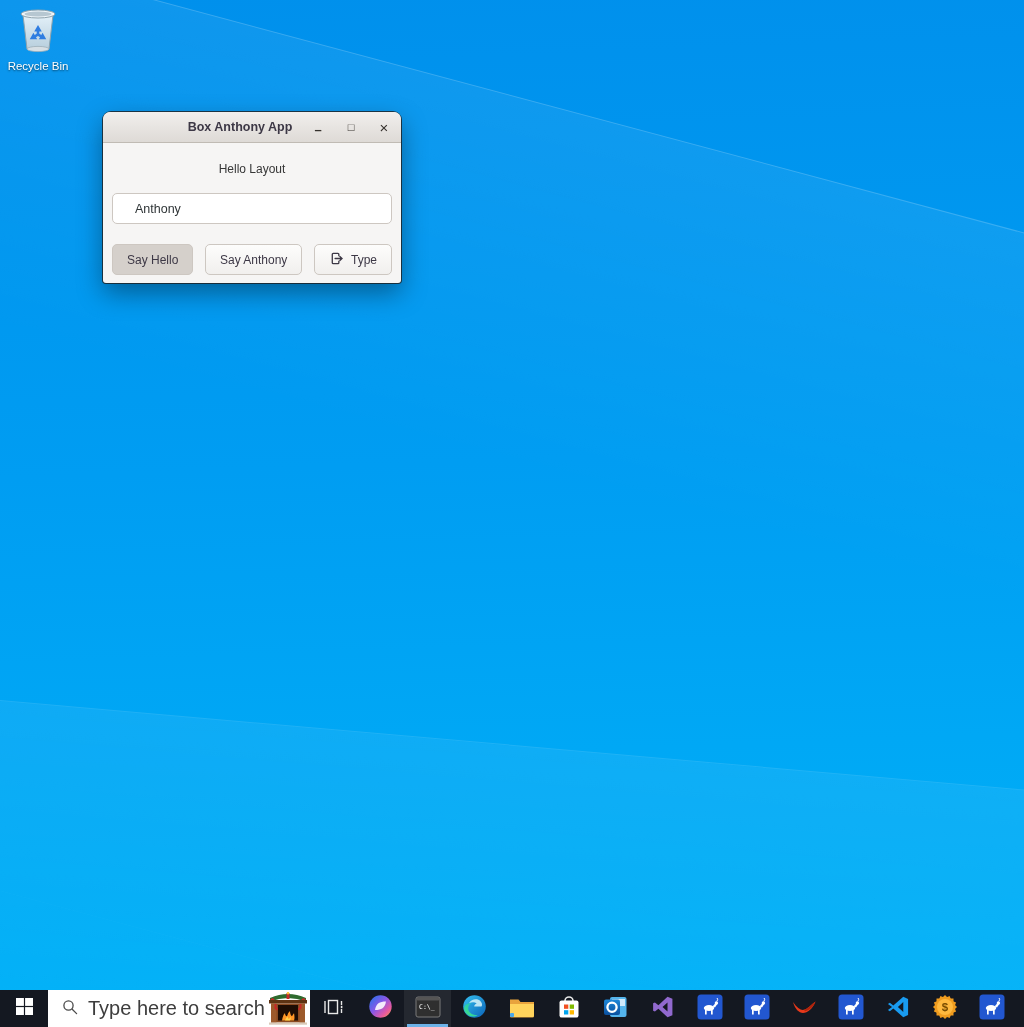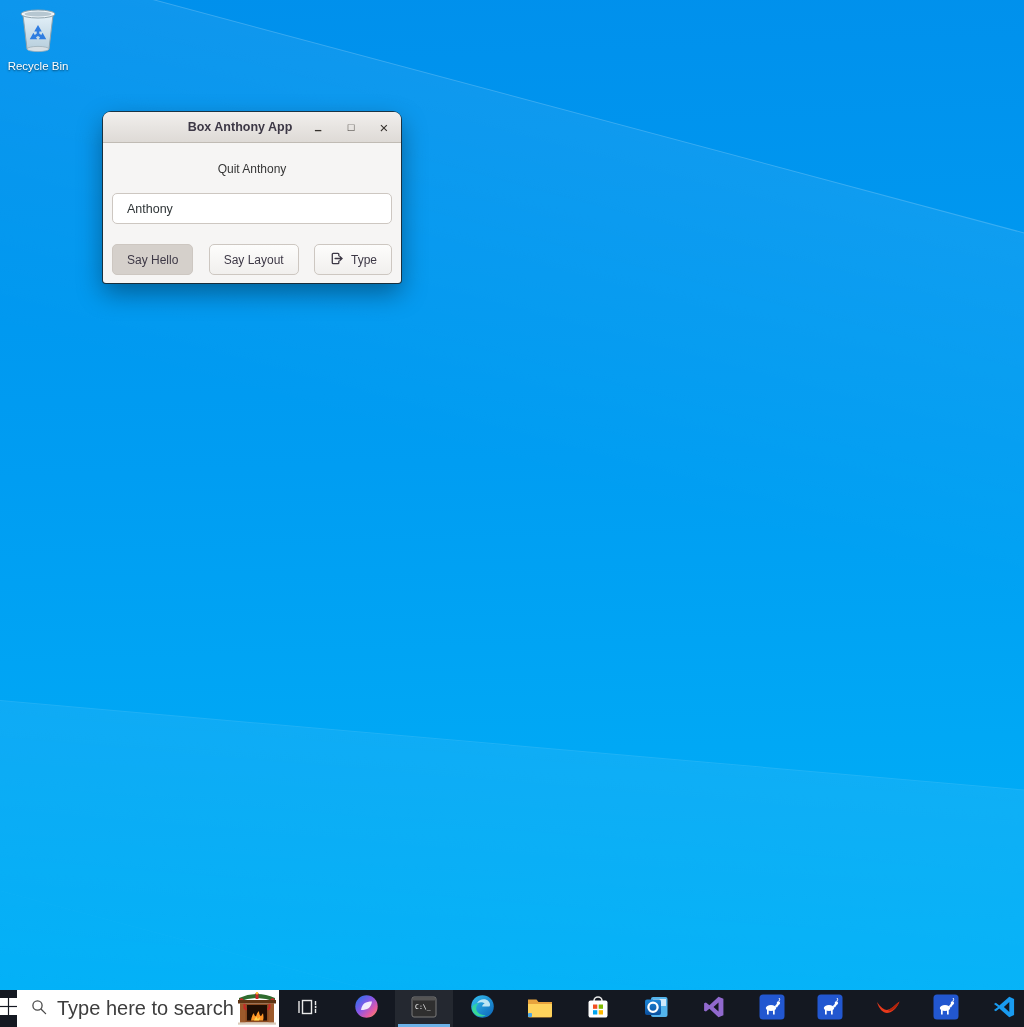--- a/index.html
+++ b/index.html
@@ -31,39 +31,39 @@
     font-weight:bold;font-size:12.5px;color:#3d3846;}
   .controls{position:absolute;right:10px;top:0;height:100%;display:flex;gap:19px;
     align-items:center;color:#35312d;}
   .ctrl{width:14px;text-align:center;cursor:default;line-height:1;}
   .ctrl.min{font-size:13px;font-weight:bold;transform:translateY(2px);}
   .ctrl.max{font-size:11px;}
   .ctrl.close{font-size:15px;}
   .win-body{flex:1;display:flex;flex-direction:column;padding:0 9px;}
   .greeting{text-align:center;font-size:12px;color:#363636;margin-top:19px;}
   .entry{margin-top:17px;height:29px;border:1px solid #cdc7c1;border-radius:5px;background:#fff;
-    font-size:12.5px;color:#2e3436;padding:0 14px;outline:none;font-family:inherit;}
+    font-size:12.5px;color:#2e3436;padding:0 22px;outline:none;font-family:inherit;}
   .btn-row{margin-top:20px;display:flex;justify-content:space-between;}
   .gtk-btn{height:31px;border:1px solid #cdc7c1;border-radius:5px;
     background:linear-gradient(#fdfdfc,#f1efed);font-size:12px;color:#3d3846;
     padding:13px 14px;display:flex;align-items:center;gap:7px;font-family:inherit;cursor:default;}
   .gtk-btn.pressed{background:#d5d0cb;}
 
   
   .taskbar{position:absolute;left:0;bottom:0;width:1024px;height:37px;background:#141821;
     display:flex;align-items:stretch;}
   .tb-start{width:48px;display:flex;align-items:center;justify-content:center;cursor:pointer;}
   .searchbox{width:262px;background:#fff;display:flex;align-items:center;cursor:text;}
   .searchbox .mag{margin-left:14px;flex:0 0 auto;}
   .search-input{border:none;outline:none;flex:1;min-width:0;font-size:20px;color:#3b3b3b;
     padding:0 0 0 10px;background:transparent;font-family:inherit;}
   .search-input::placeholder{color:#3d3d3d;opacity:1;}
   .fireplace{flex:0 0 auto;margin-right:2px;display:flex;align-items:center;}
   .tb-icons{display:flex;flex:1;}
-  .tb-item{width:58px;display:flex;align-items:center;justify-content:center;position:relative;cursor:pointer;}
+  .tb-item{width:47px;display:flex;align-items:center;justify-content:center;position:relative;cursor:pointer;}
   .tb-item.active{background:rgba(255,255,255,.07);}
   .tb-item.active::after{content:"";position:absolute;left:3px;right:3px;bottom:0;height:3px;background:#6cb2e8;}
 </style>
 </head>
 <body>
 
 <div class="desktop">
   <div class="ray ray1"></div>
   <div class="ray ray2"></div>
 
@@ -93,28 +93,28 @@
   <div class="app-window">
     <div class="titlebar">
       <span class="title">Box Anthony App</span>
       <span class="controls">
         <span class="ctrl min">–</span>
         <span class="ctrl max">□</span>
         <span class="ctrl close">×</span>
       </span>
     </div>
     <div class="win-body">
-      <div class="greeting">Quit Anthony</div>
+      <div class="greeting">Hello Layout</div>
       <input class="entry" type="text" value="Anthony" style="">
       <div class="btn-row">
         <button class="gtk-btn pressed">
           <span>Say Hello</span>
         </button>
         <button class="gtk-btn">
-          <span>Say Layout</span>
+          <span>Say Anthony</span>
         </button>
         <button class="gtk-btn">
           <span>
             <svg width="15" height="15" viewBox="0 0 16 16" fill="none" stroke="#3d3846" stroke-width="1.4">
               <path d="M10.5 5.5 V3.6 a1 1 0 0 0 -1 -1 H4.5 a1 1 0 0 0 -1 1 V12.4 a1 1 0 0 0 1 1 h5 a1 1 0 0 0 1 -1 V10.5"></path>
               <path d="M6.5 8 H13.8 M11.6 5.8 L13.9 8 L11.6 10.2" stroke-linecap="round"></path>
             </svg>
           </span>
           <span>Type</span>
         </button>

